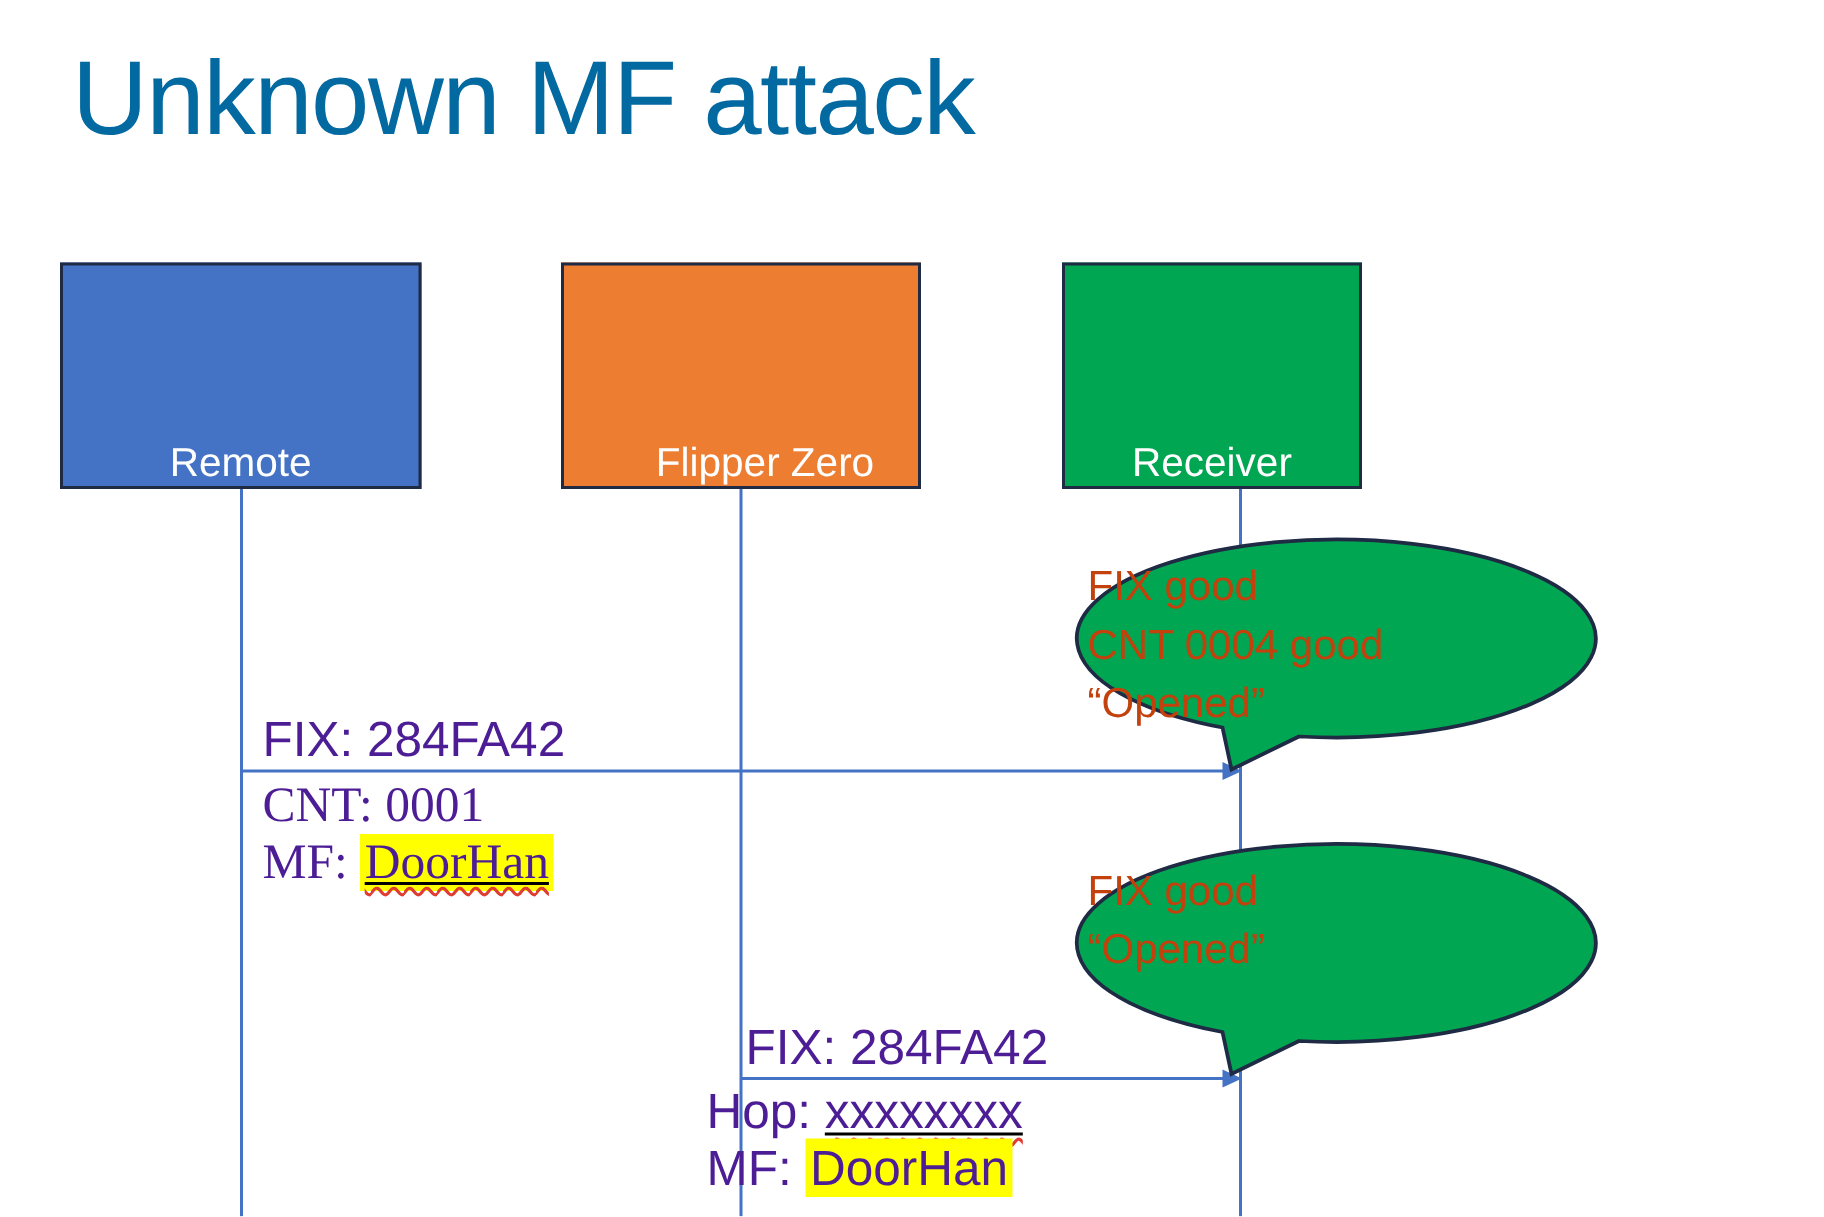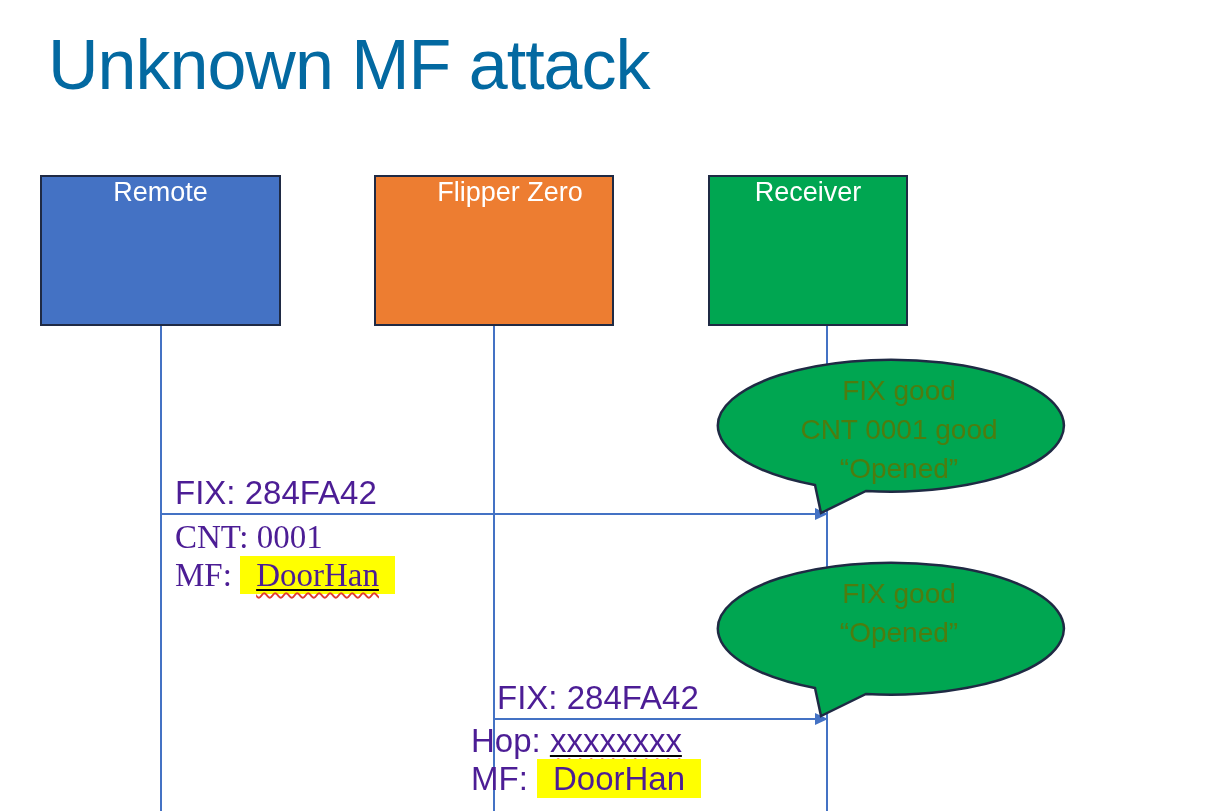--- a/index.html
+++ b/index.html
@@ -6,21 +6,21 @@
   .canvas{
     position:relative;width:1216px;height:811px;background:#ffffff;overflow:hidden;
     font-family:"Liberation Sans",sans-serif;
   }
   .slide-title{
     position:absolute;left:48px;top:2px;font-size:70px;font-weight:300;
     color:#0369a1;letter-spacing:-1px;white-space:nowrap;margin-top:23px;
   }
   .actor{
     position:absolute;top:175px;height:151px;border:2.5px solid #1F2A44;
-    box-sizing:border-box;display:flex;align-items:flex-start;justify-content:center;
+    box-sizing:border-box;display:flex;align-items:flex-end;justify-content:center;
     color:#ffffff;font-size:27px;
   }
   .actor-remote{left:40px;width:241px;background:#4472C4;}
   .actor-flipper{left:374px;width:240px;background:#ED7D31;padding-left:32px;}
   .actor-receiver{left:708px;width:200px;background:#00A651;}
   .lifeline{position:absolute;top:326px;height:485px;width:2px;background:#4472C4;}
   .lifeline-remote{left:160px;}
   .lifeline-flipper{left:493px;}
   .lifeline-receiver{left:826px;}
   .arrow{position:absolute;height:12px;}
@@ -29,34 +29,34 @@
     position:absolute;right:0;top:0;width:0;height:0;
     border-left:13px solid #4472C4;border-top:6px solid transparent;border-bottom:6px solid transparent;
   }
   .arrow-1{left:161px;top:508px;width:667px;}
   .arrow-2{left:494px;top:713px;width:334px;}
   .msg-label{position:absolute;font-size:33px;color:#4c1d95;white-space:nowrap;line-height:38px;}
   .msg1-above{left:175px;top:474px;}
   .msg1-below{left:175px;top:518px;font-family:Liberation Serif, serif;}
   .msg2-above{left:497px;top:679px;}
   .msg2-below{left:471px;top:722px;}
-  .hl{background:#FFFF00;padding:1px 16px;}
+  .hl{background:#FFFF00;padding:1px 3px;}
   .squiggle{
     text-decoration-line:underline;text-decoration-style:wavy;
     text-decoration-color:#E03C31;text-decoration-thickness:2px;text-underline-offset:6px;
   }
   .u-black{
     text-decoration-line:underline;text-decoration-style:solid;
     text-decoration-color:#000000;text-decoration-thickness:1.5px;text-underline-offset:3px;
   }
   .callout-svg{position:absolute;width:370px;height:170px;}
   .callout-1{left:715px;top:350px;}
   .callout-2{left:715px;top:553px;}
   .callout-text{
-    position:absolute;left:725px;width:348px;text-align:center;color:#4d7c0f;
+    position:absolute;left:725px;width:348px;color:#c2410c;
     font-size:28px;line-height:39px;
   }
   .callout-text-1{top:371px;}
   .callout-text-2{top:574px;}
 </style>
 </head>
 <body>
 
 <div class="canvas">
 
@@ -94,21 +94,21 @@
   <div class="msg-label msg2-below">
     <div><span>Hop: </span><span class="squiggle"><span class="u-black">xxxxxxxx</span></span></div>
     <div><span>MF: </span><span class="hl">DoorHan</span></div>
   </div>
 
   <svg class="callout-svg callout-1" viewBox="0 0 370 170">
     <path d="M 106 163 L 100 135 A 173 66 0 1 1 151 141 Z" stroke="#1F2A44" stroke-width="2.5" fill="#00A651"></path>
   </svg>
   <div class="callout-text callout-text-1">
     <div>FIX good</div>
-    <div>CNT 0001 good</div>
+    <div>CNT 0004 good</div>
     <div>“Opened”</div>
   </div>
 
   <svg class="callout-svg callout-2" viewBox="0 0 370 170">
     <path d="M 106 163 L 100 135 A 173 66 0 1 1 151 141 Z" stroke="#1F2A44" stroke-width="2.5" fill="#00A651"></path>
   </svg>
   <div class="callout-text callout-text-2">
     <div>FIX good</div>
     <div>“Opened”</div>
   </div>

